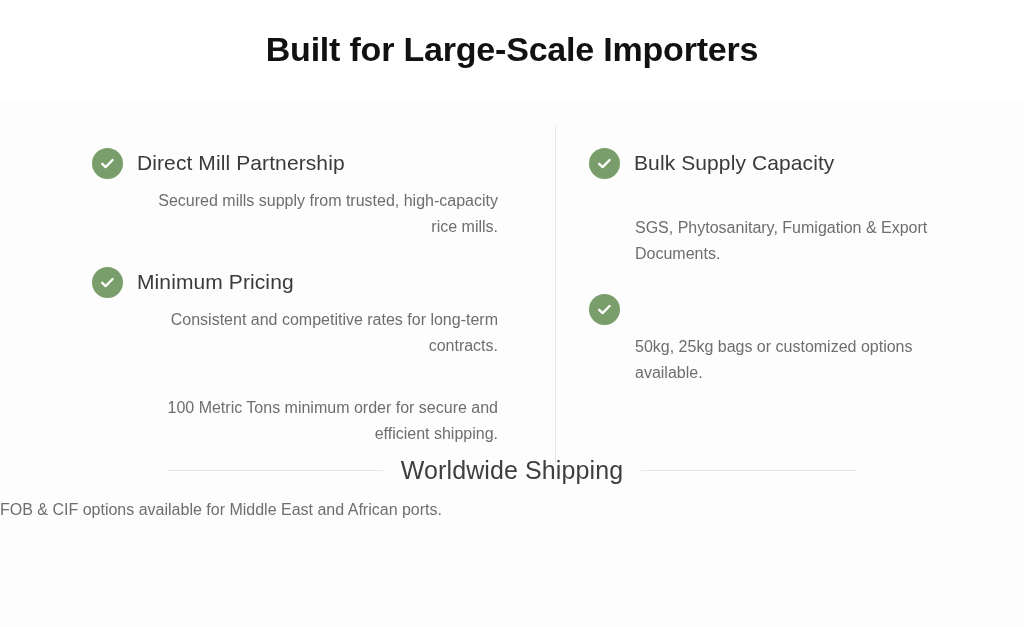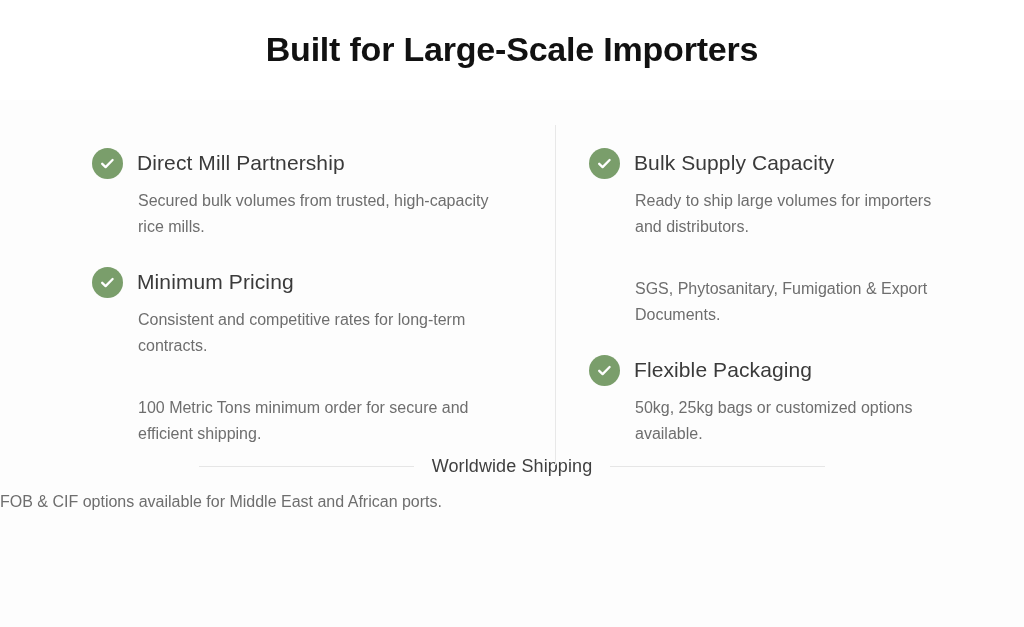--- a/index.html
+++ b/index.html
@@ -61,21 +61,21 @@
     padding-top: 48px;
     padding-left: 92px;
     padding-right: 40px;
   }
 
   .column {
     display: flex;
     flex-direction: column;
   }
 
-  .column-left  { width: 445px; }
+  .column-left  { width: 445px; text-align: right; }
   .column-right { width: 400px; padding-left: 52px; }
 
   
   .col-divider {
     position: absolute;
     left: 555px;
     top: 25px;
     width: 1px;
     height: 340px;
     background: #e8e8e8;
@@ -141,21 +141,21 @@
   }
 
   .rule {
     height: 1px;
     background: #e6e6e6;
     width: 215px;
     flex: 0 0 215px;
   }
 
   .footer-heading {
-    font-size: 18px;
+    font-size: 25px;
     font-weight: 400;
     color: #3f3f3f;
     white-space: nowrap;
     letter-spacing: 0.1px;
   }
 
   .footer-sub {
     margin-top: 13px;
     font-size: 16px;
     color: #6e6e6e;
@@ -181,21 +181,21 @@
 
         <div class="feature">
           <div class="feature-head">
             <span class="check-icon">
               <svg width="17" height="17" viewBox="0 0 17 17" aria-hidden="true">
                 <path d="M3.2 8.8 L6.6 12.1 L13.6 5.0" fill="none" stroke="#ffffff" stroke-width="2.3" stroke-linecap="round" stroke-linejoin="round"></path>
               </svg>
             </span>
             <span class="feature-title">Direct Mill Partnership</span>
           </div>
-          <p class="feature-desc">Secured bulk volumes from trusted, high-capacity rice mills.</p>
+          <p class="feature-desc">Secured mills supply from trusted, high-capacity rice mills.</p>
         </div>
 
         <div class="feature">
           <div class="feature-head">
             <span class="check-icon">
               <svg width="17" height="17" viewBox="0 0 17 17" aria-hidden="true">
                 <path d="M3.2 8.8 L6.6 12.1 L13.6 5.0" fill="none" stroke="#ffffff" stroke-width="2.3" stroke-linecap="round" stroke-linejoin="round"></path>
               </svg>
             </span>
             <span class="feature-title">Minimum Pricing</span>
@@ -213,35 +213,33 @@
 
         <div class="feature">
           <div class="feature-head">
             <span class="check-icon">
               <svg width="17" height="17" viewBox="0 0 17 17" aria-hidden="true">
                 <path d="M3.2 8.8 L6.6 12.1 L13.6 5.0" fill="none" stroke="#ffffff" stroke-width="2.3" stroke-linecap="round" stroke-linejoin="round"></path>
               </svg>
             </span>
             <span class="feature-title">Bulk Supply Capacity</span>
           </div>
-          <p class="feature-desc">Ready to ship large volumes for importers and distributors.</p>
         </div>
 
         <div class="feature">
           <p class="feature-desc">SGS, Phytosanitary, Fumigation &amp; Export Documents.</p>
         </div>
 
         <div class="feature">
           <div class="feature-head">
             <span class="check-icon">
               <svg width="17" height="17" viewBox="0 0 17 17" aria-hidden="true">
                 <path d="M3.2 8.8 L6.6 12.1 L13.6 5.0" fill="none" stroke="#ffffff" stroke-width="2.3" stroke-linecap="round" stroke-linejoin="round"></path>
               </svg>
             </span>
-            <span class="feature-title">Flexible Packaging</span>
           </div>
           <p class="feature-desc">50kg, 25kg bags or customized options available.</p>
         </div>
 
       </div>
 
     </div>
 
     <div class="footer">
       <div class="footer-heading-row">

